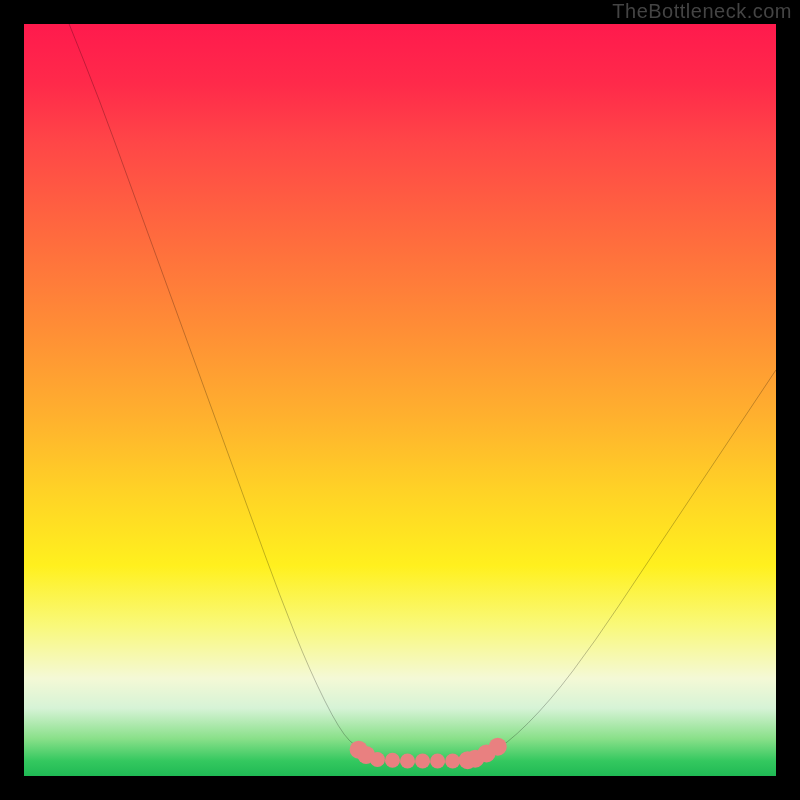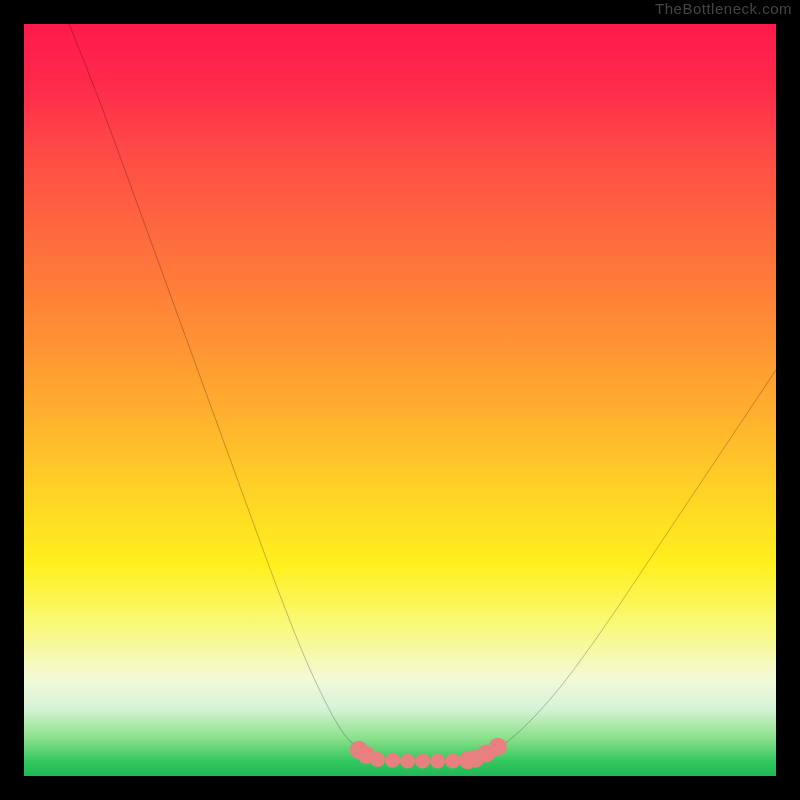--- a/index.html
+++ b/index.html
@@ -32,21 +32,21 @@
       #8ae08a 95%,
       #34c85f 98%,
       #1fb954 100%
     );
   }
   .watermark {
     position: absolute;
     top: 0;
     right: 8px;
     color: #444;
-    font-size: 15px;
+    font-size: 20px;
     letter-spacing: 0.5px;
     user-select: none;
   }
   svg.plot {
     position: absolute;
     left: 24px;
     top: 24px;
     width: 752px;
     height: 752px;
   }

